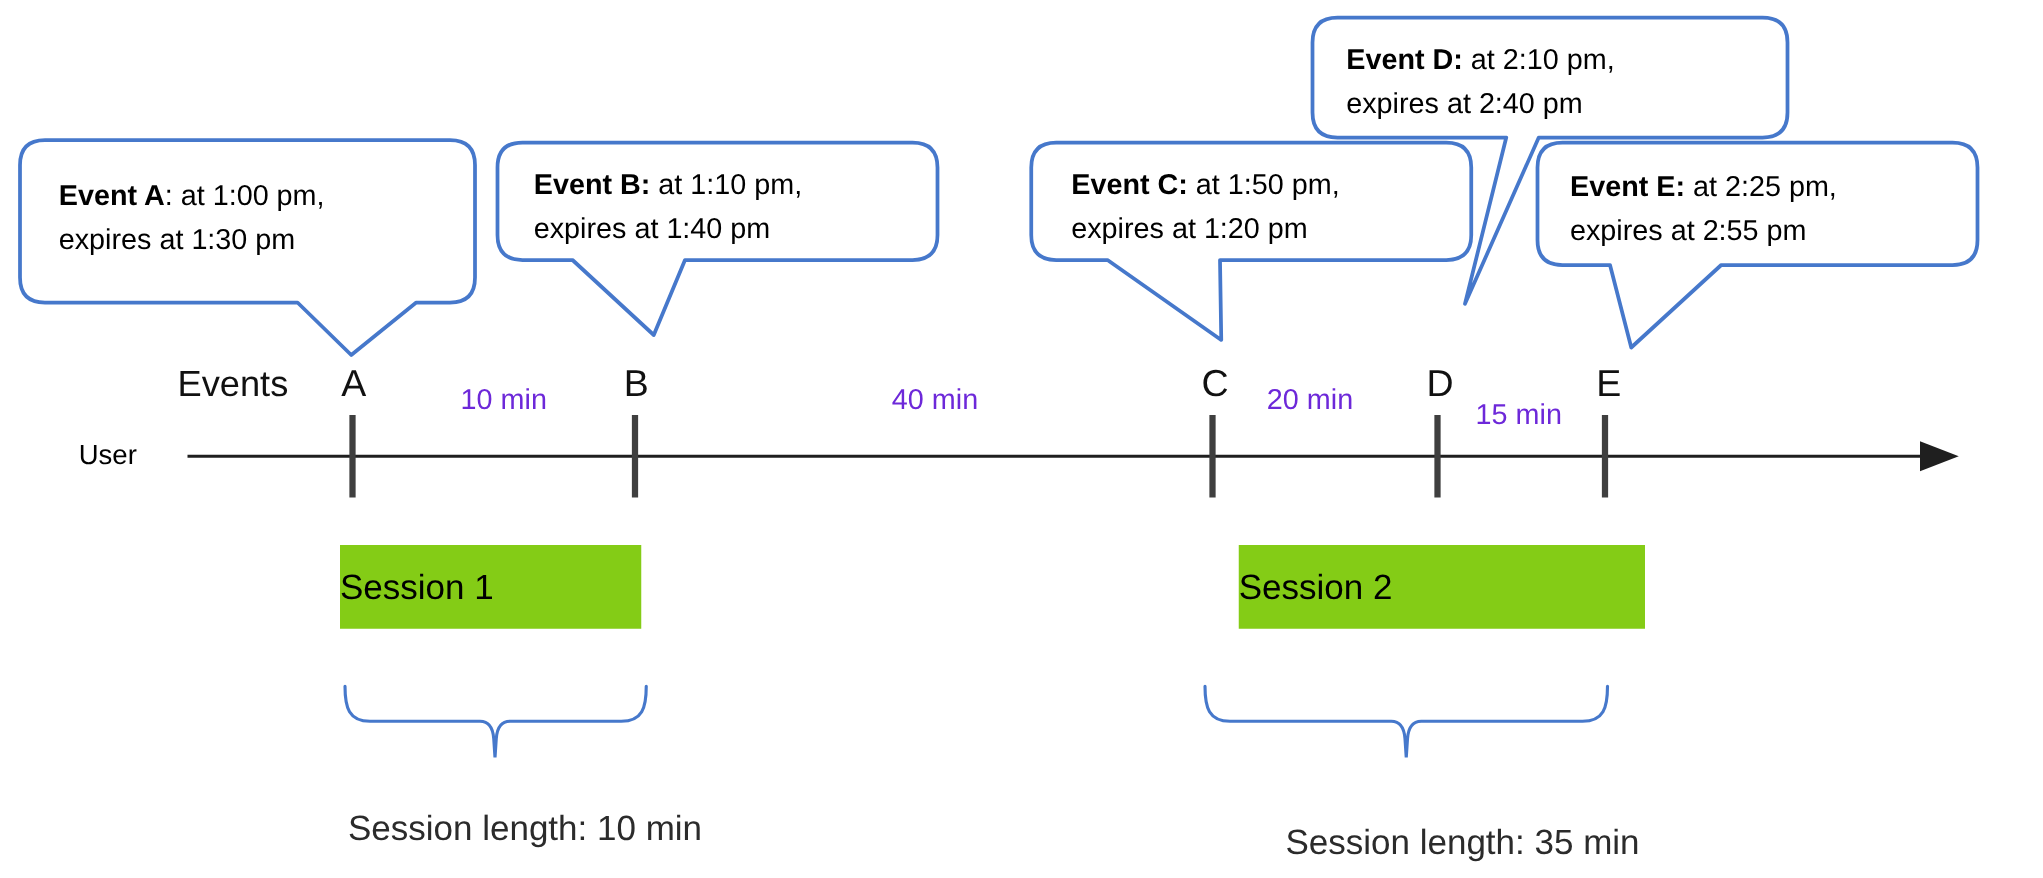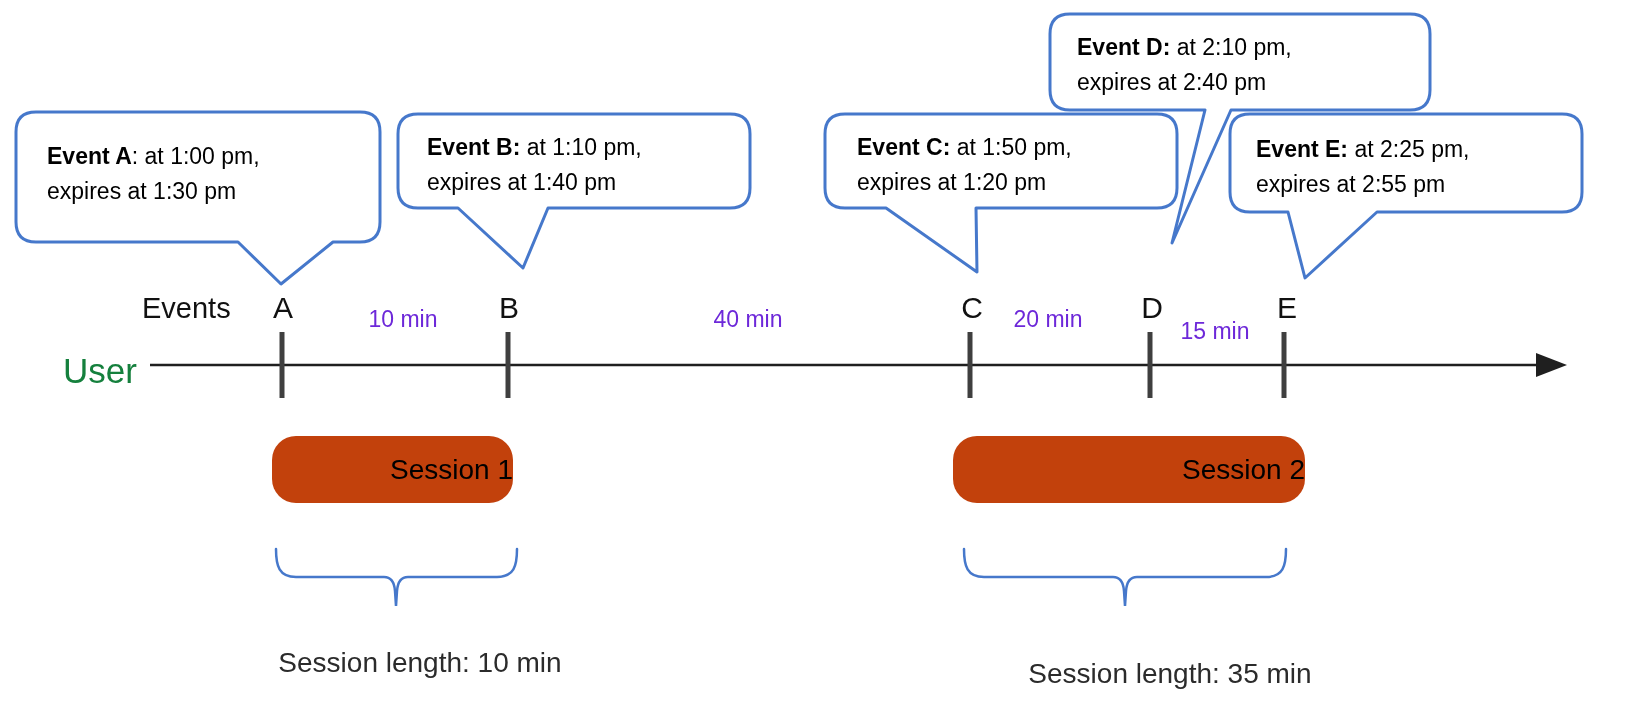--- a/index.html
+++ b/index.html
@@ -32,28 +32,28 @@
     font-size:23px;
     color:#6d28d9;
   }
   .events-label{
     position:absolute;
     font-size:29px;
     color:#111;
   }
   .user-label{
     position:absolute;
-    font-size:35px;
-    color:#15803d;
+    font-size:22px;
+    color:#000000;
   }
   .session-box{
     position:absolute;
-    background:#c2410c;
-    display:flex;align-items:center;justify-content:flex-end;
-    font-size:28px;color:#000;border-radius:24px;
+    background:#84cc16;
+    display:flex;align-items:center;justify-content:flex-start;
+    font-size:28px;color:#000;
   }
   .session-length{
     position:absolute;
     transform:translate(-50%,-50%);
     font-size:28px;
     color:#2b2b2b;
     white-space:nowrap;
   }
 </style>
 </head>
@@ -126,20 +126,20 @@
   <div class="evt-letter" style="left:1287px;top:291px;">E</div>
 
   <div class="interval-label" style="left:403px;top:306px;">10 min</div>
   <div class="interval-label" style="left:748px;top:306px;">40 min</div>
   <div class="interval-label" style="left:1048px;top:306px;">20 min</div>
   <div class="interval-label" style="left:1215px;top:306px;margin-top:12px;">15 min</div>
 
   <div class="session-box" style="left:272px;top:436px;width:241px;height:67px;">
     <span>Session 1</span>
   </div>
-  <div class="session-box" style="left:953px;top:436px;width:325px;height:67px;padding-left:27px;">
+  <div class="session-box" style="left:991px;top:436px;width:325px;height:67px;">
     <span>Session 2</span>
   </div>
 
   <div class="session-length" style="left:420px;top:663px;">Session length: 10 min</div>
   <div class="session-length" style="left:1170px;top:674px;">Session length: 35 min</div>
 
 </div>
 
 </body></html>

